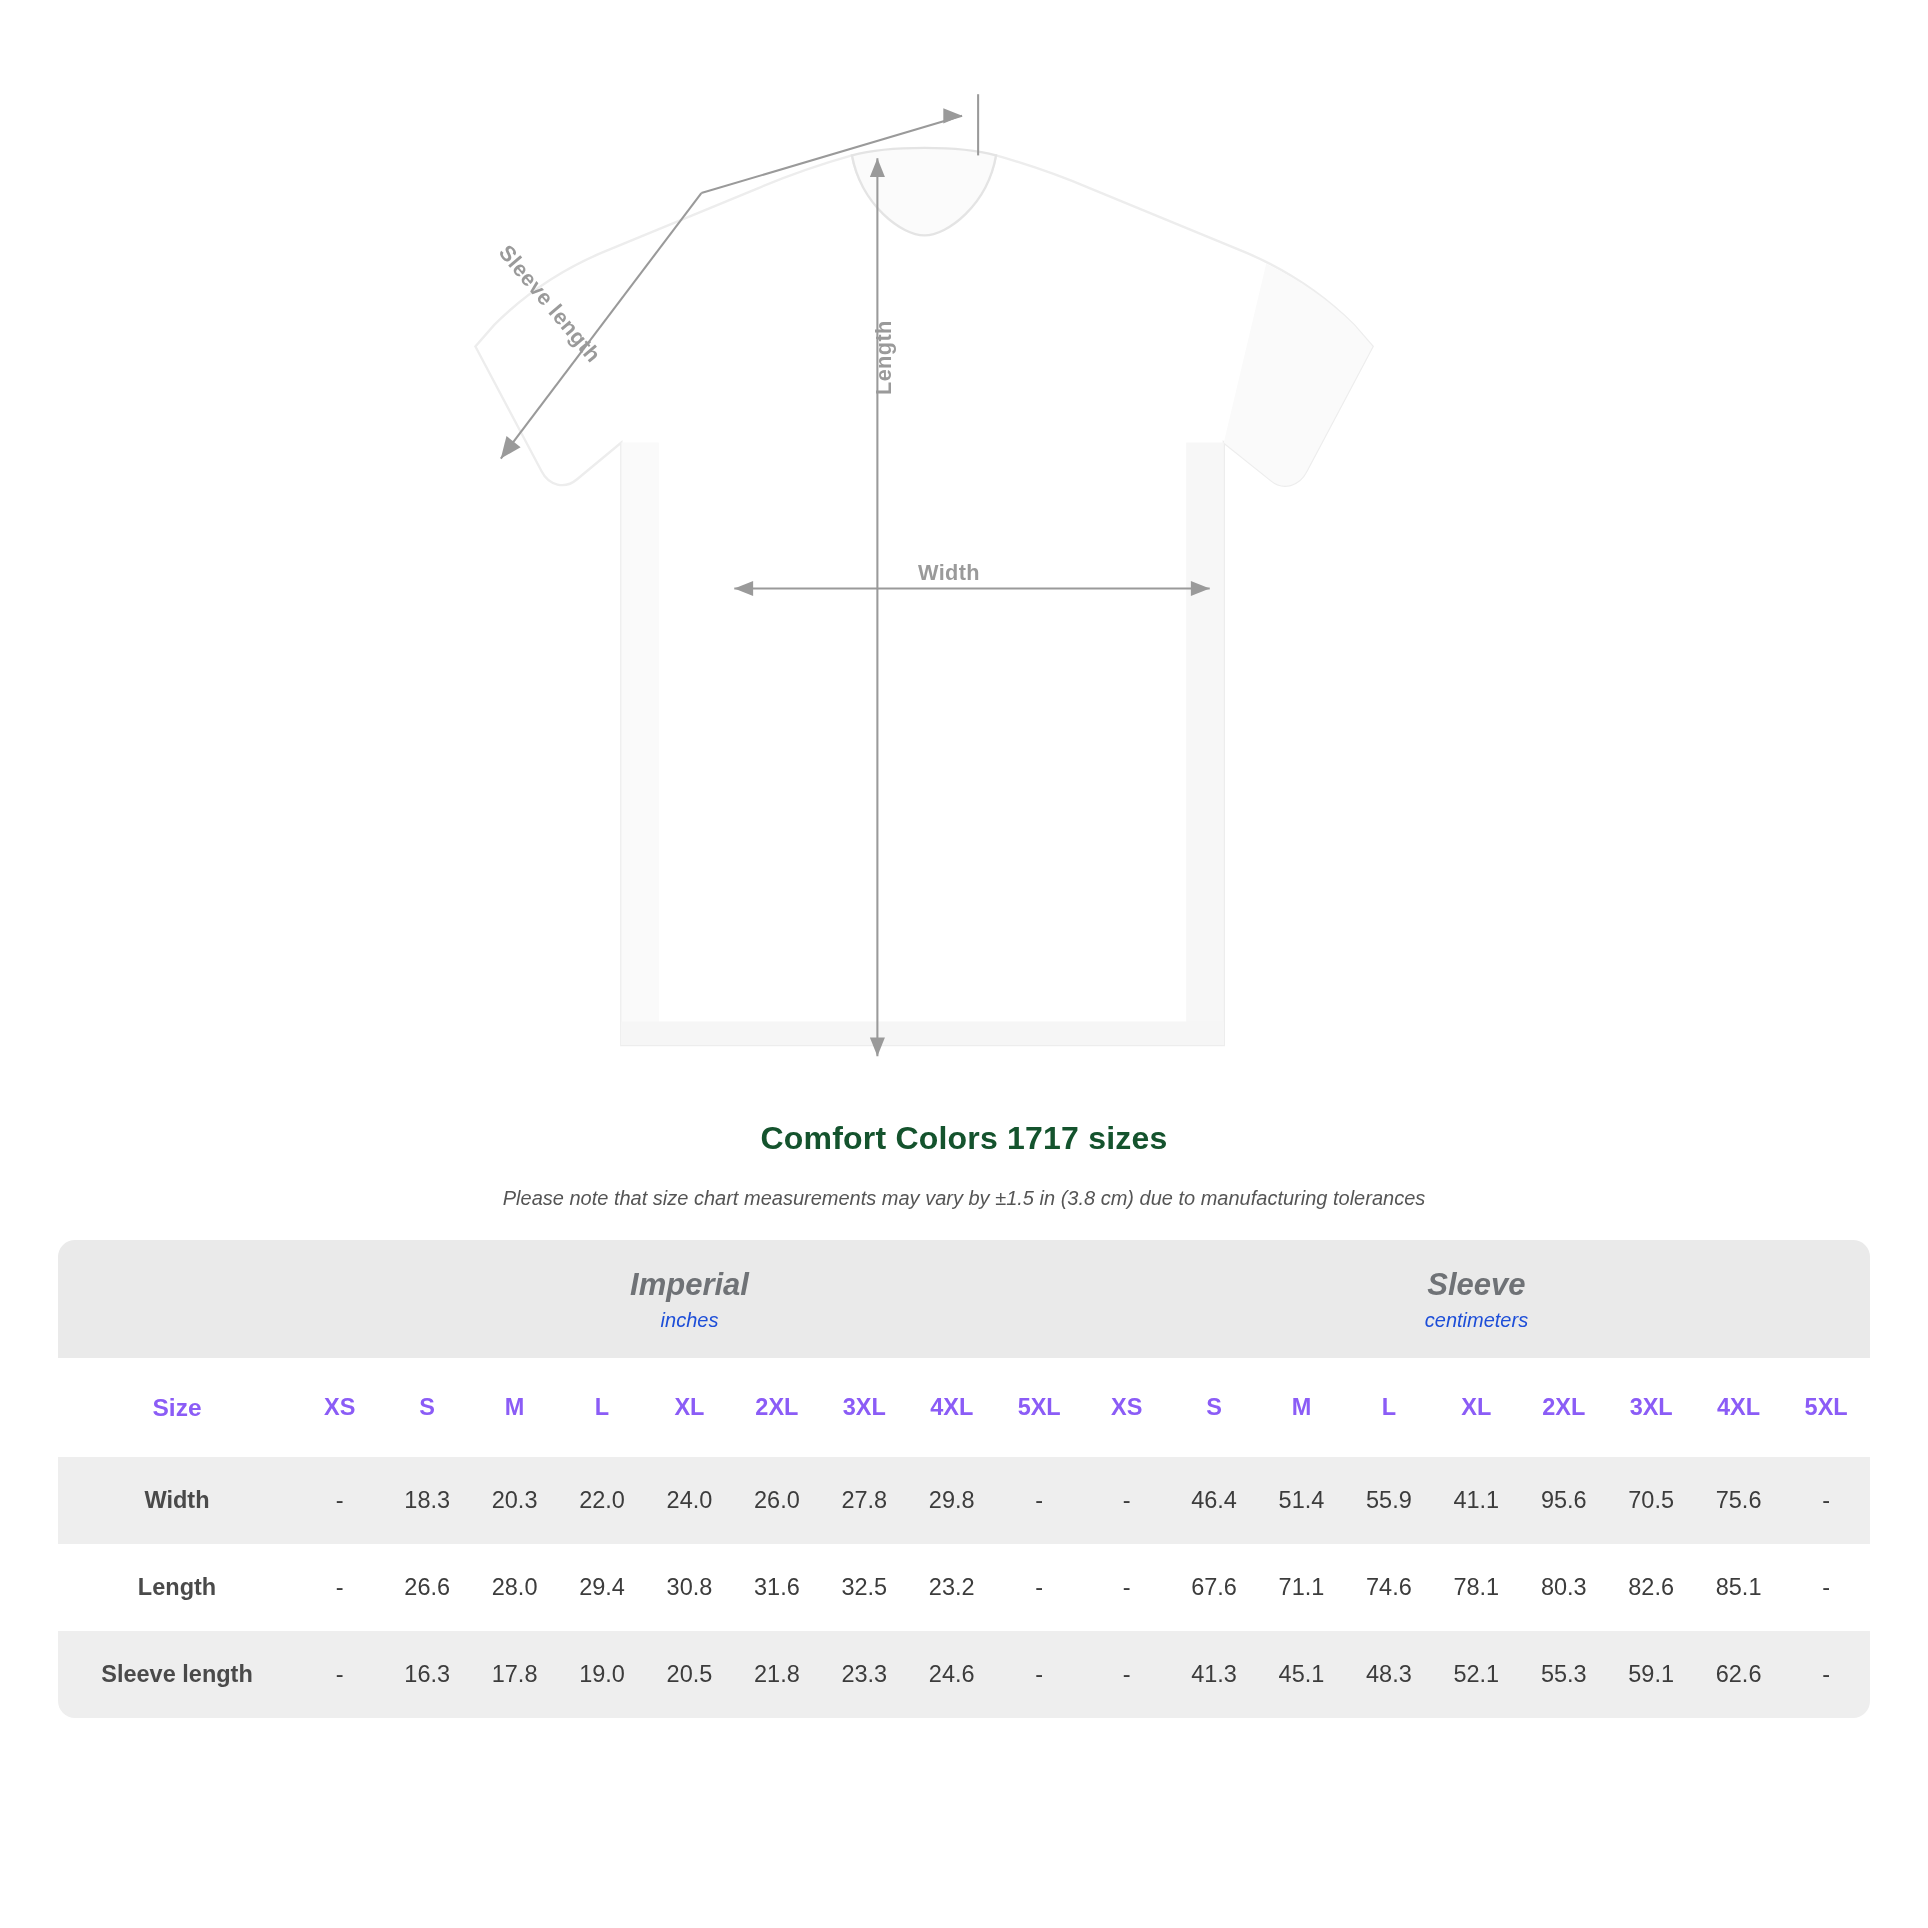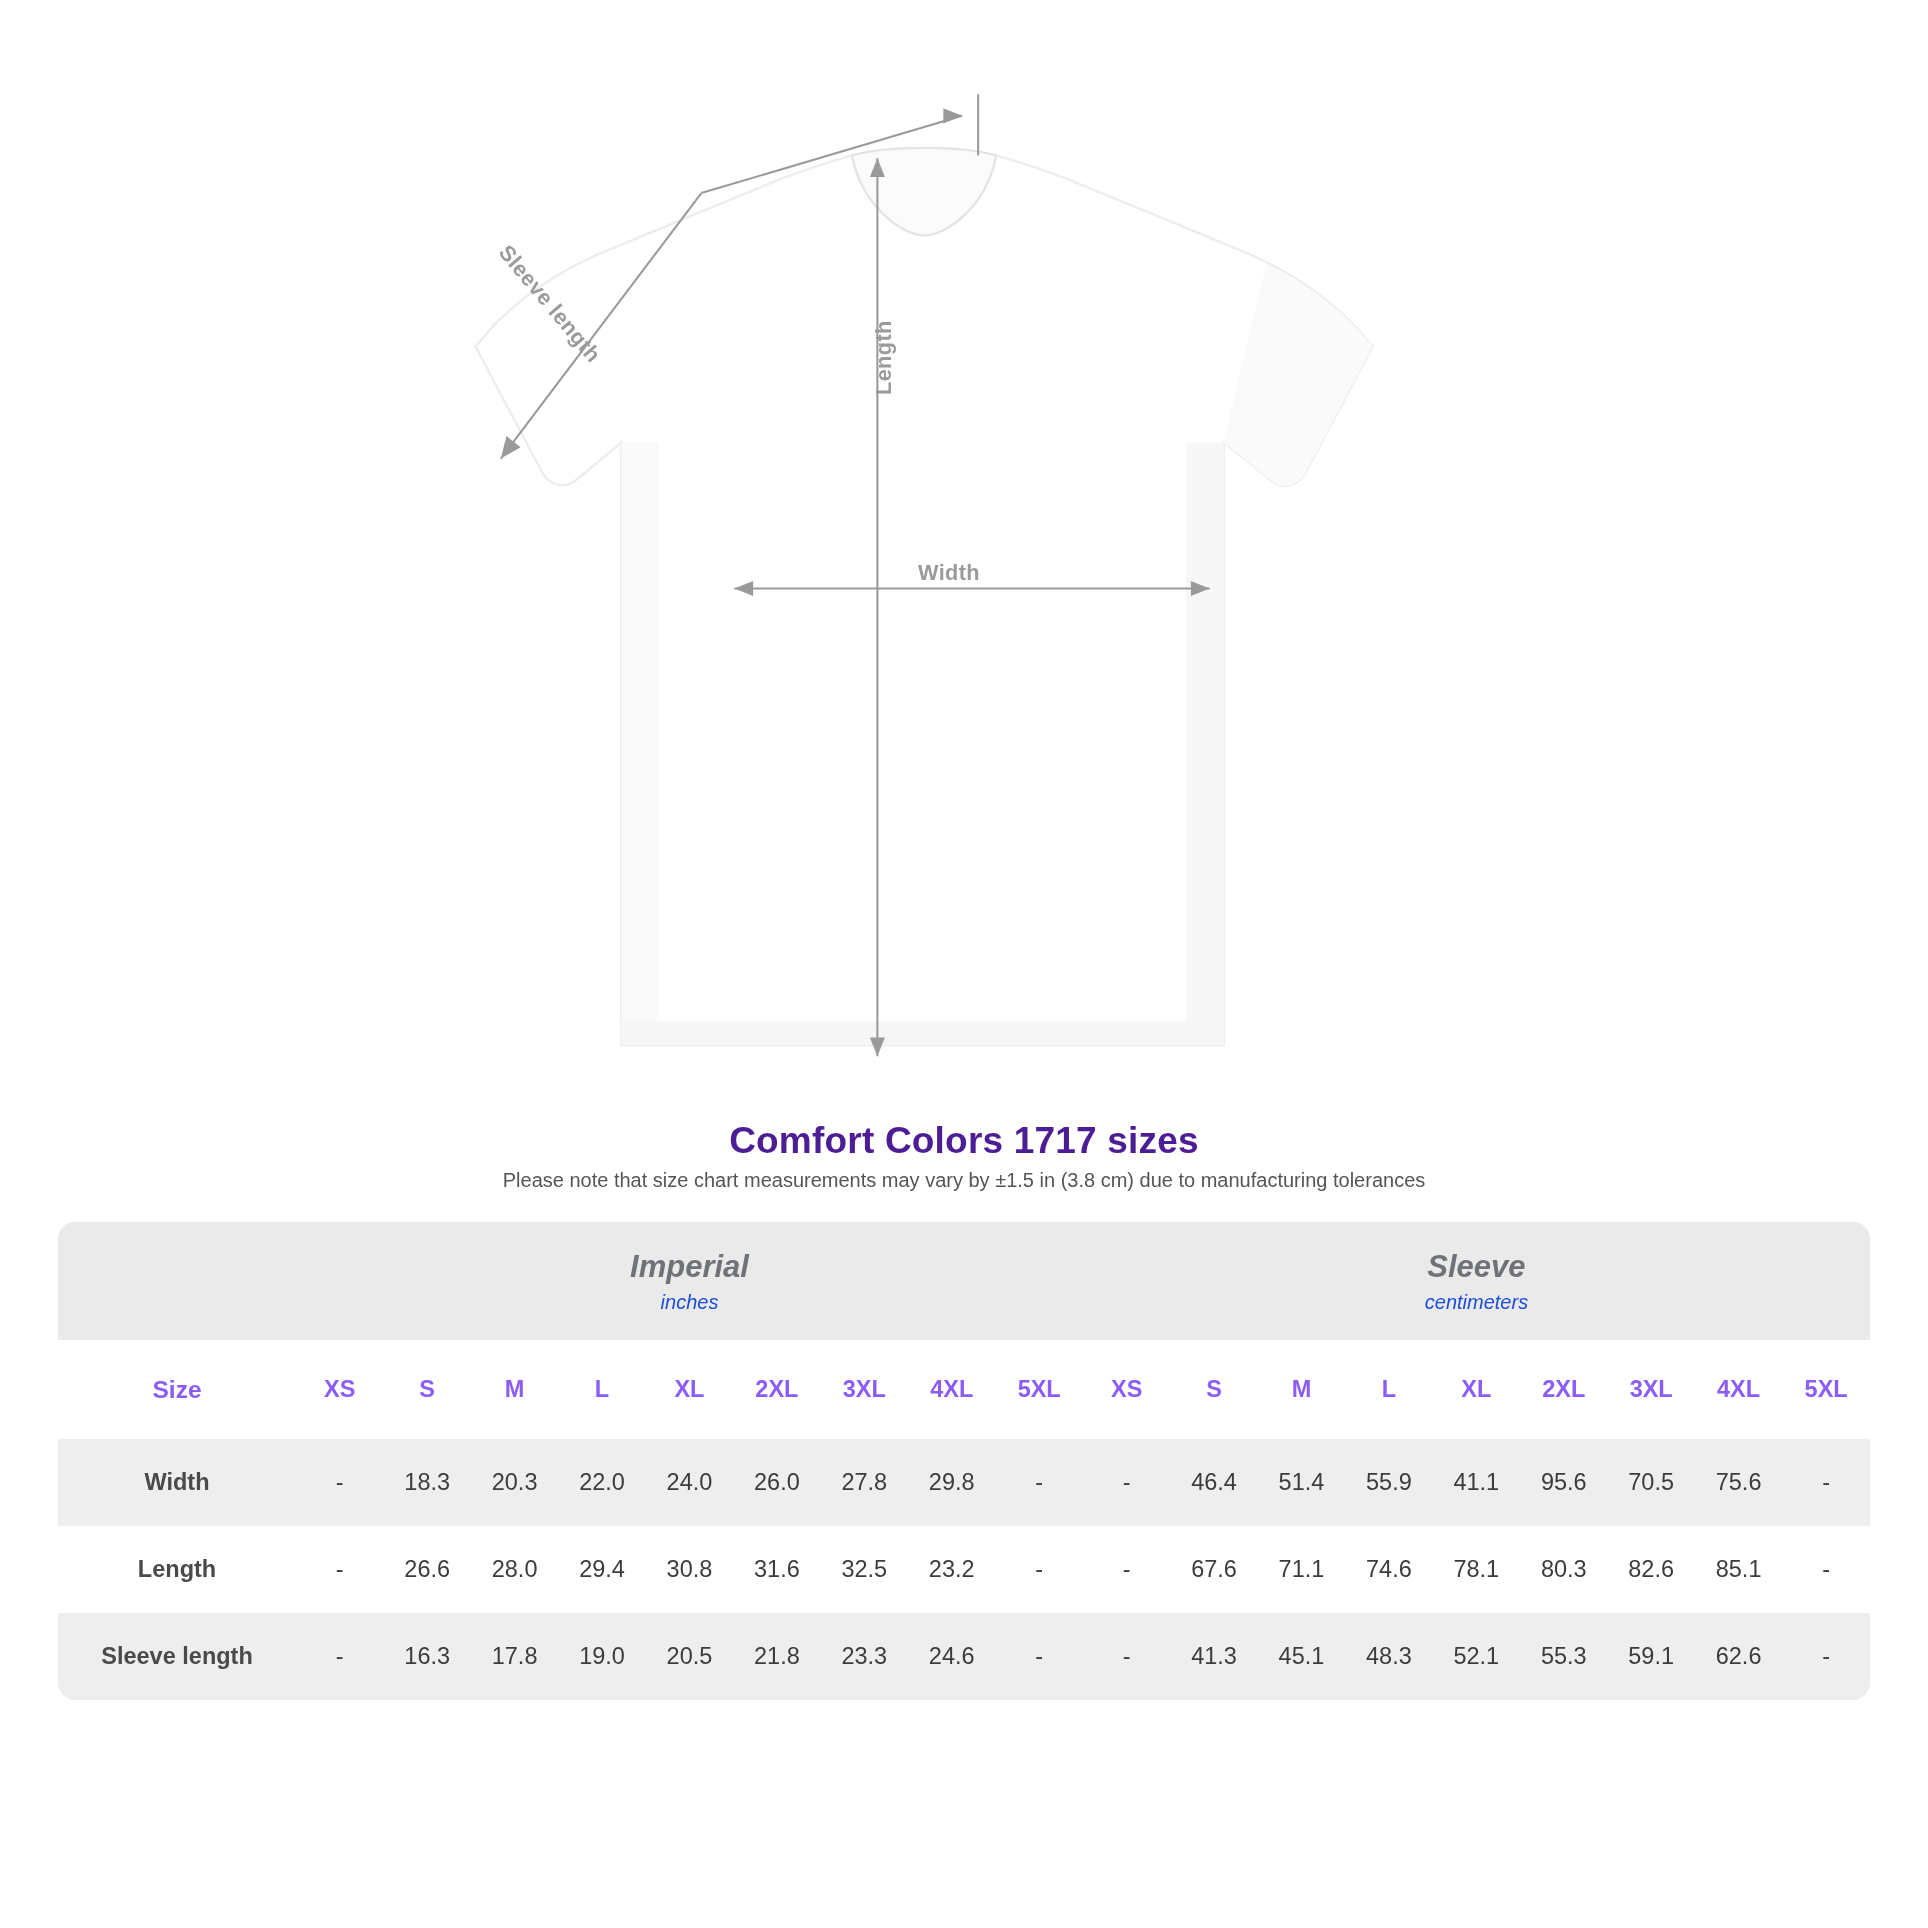--- a/index.html
+++ b/index.html
@@ -55,30 +55,31 @@
     transform: rotate(50deg);
     transform-origin: left top;
   }
 
   
   .title-block {
     text-align: center;
     margin-top: 9.4px;
   }
   .chart-title {
-    font-size: 37px;
-    font-weight: bold;
-    color: #4c1d95;
+    font-size: 32px;
+    font-weight: bold;
+    color: #14532d;
     margin: 0;
     letter-spacing: 0.2px;
   }
   .chart-note {
     font-size: 20px;
+    font-style: italic;
     color: #555;
-    margin-top: 7px;
+    margin-top: 30px;
   }
 
   
   .table-wrap {
     margin: 30px 58px 0 58px;
   }
   table.size-table {
     border-collapse: separate;
     border-spacing: 0;
     width: 1812px;

